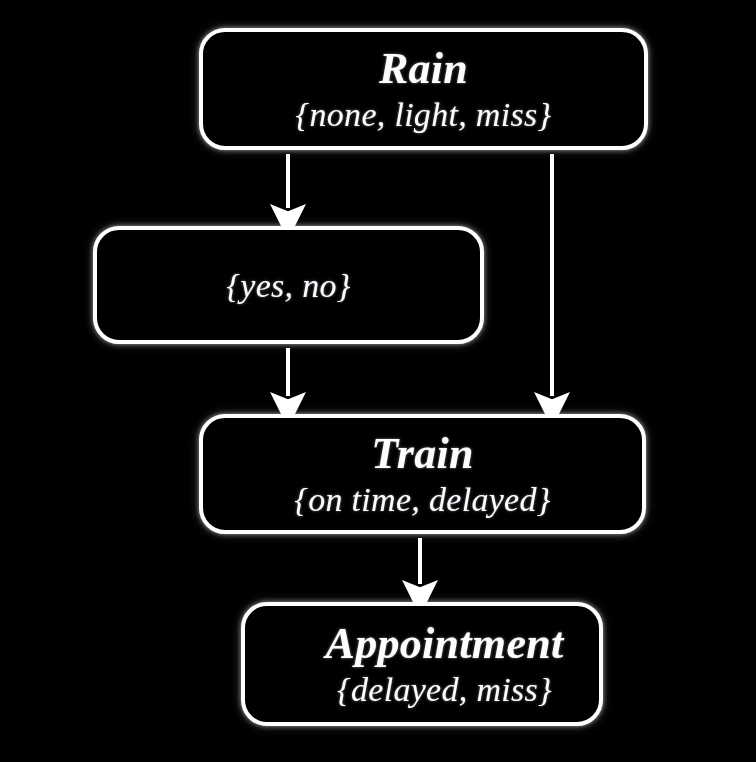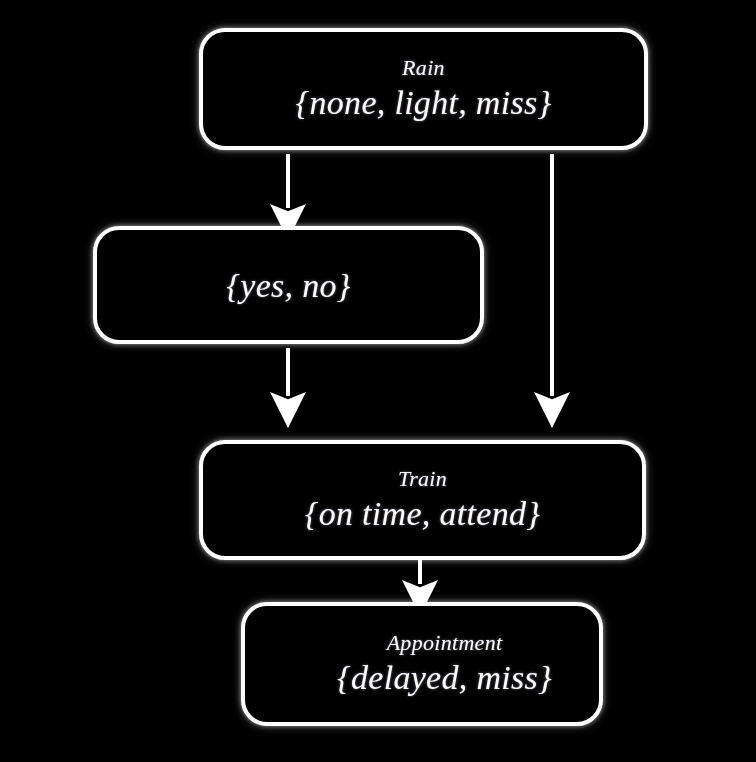--- a/index.html
+++ b/index.html
@@ -38,36 +38,37 @@
     align-items: center;
     justify-content: center;
     box-shadow: 0 0 5px rgba(255,255,255,0.55),
                 0 0 11px rgba(255,255,255,0.22);
     color: #fdfdfd;
     text-align: center;
     line-height: 1.12;
   }
   .node-name {
     font-style: italic;
-    font-size: 22px;
+    font-size: 44px;
     letter-spacing: 0.3px;
     text-shadow: 0 0 2px rgba(160,190,255,0.55),
                  0 0 4px rgba(255,200,150,0.25);
+    font-weight: bold;
   }
   .node-states {
     font-style: italic;
     font-size: 34px;
     letter-spacing: 0.3px;
     margin-top: 3px;
     text-shadow: 0 0 2px rgba(160,190,255,0.55),
                  0 0 4px rgba(255,200,150,0.25);
   }
   #node-rain      { left: 199px; top: 28px;  width: 449px; height: 122px; }
   #node-maintenance { left: 93px;  top: 226px; width: 391px; height: 118px; }
-  #node-train     { left: 199px; top: 414px; width: 447px; height: 120px; margin-top: 26px; }
+  #node-train     { left: 199px; top: 414px; width: 447px; height: 120px; }
   #node-appointment { left: 241px; top: 602px; width: 362px; height: 124px; padding-left: 45px; }
 </style>
 </head>
 <body>
 
 <div id="canvas">
 
   <svg id="edge-layer" viewBox="0 0 756 762" width="756" height="762">
     <defs>
       <marker id="arrowhead" markerWidth="9" markerHeight="9" refX="1.0" refY="4.5" orient="auto" markerUnits="strokeWidth">
@@ -87,21 +88,21 @@
     <div class="node-name">Rain</div>
     <div class="node-states">{none, light, miss}</div>
   </div>
 
   <div class="node" id="node-maintenance">
     <div class="node-states">{yes, no}</div>
   </div>
 
   <div class="node" id="node-train">
     <div class="node-name">Train</div>
-    <div class="node-states">{on time, attend}</div>
+    <div class="node-states">{on time, delayed}</div>
   </div>
 
   <div class="node" id="node-appointment">
     <div class="node-name">Appointment</div>
     <div class="node-states">{delayed, miss}</div>
   </div>
 
 </div>
 
 </body></html>

